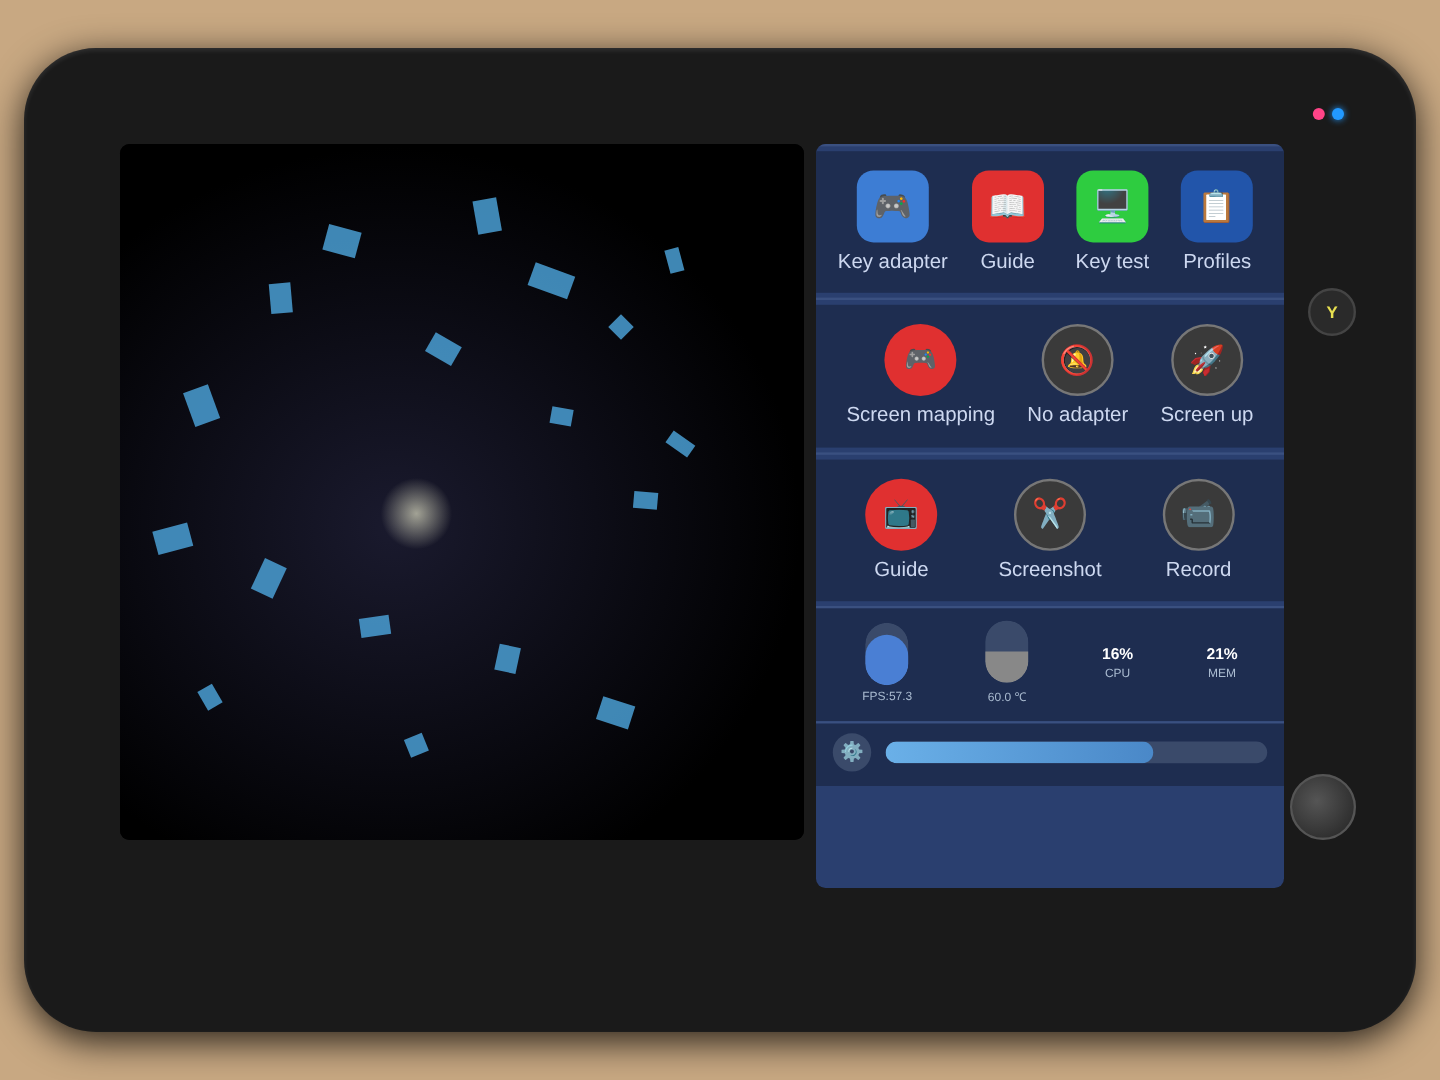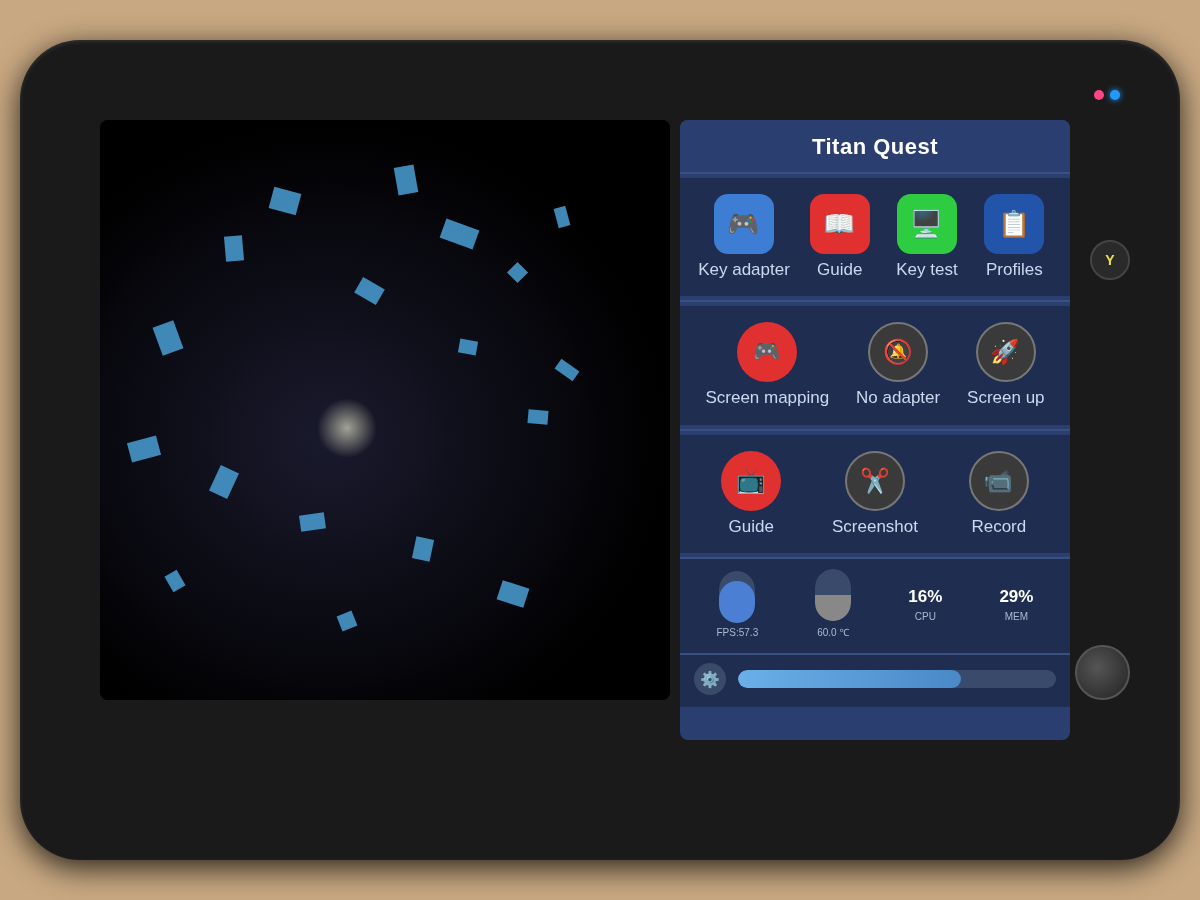--- a/index.html
+++ b/index.html
@@ -188,21 +188,21 @@
 
     .stat-pill-fill.fps { background: #4a7fd4; height: 80%; border-radius: 20px; }
     .stat-pill-fill.temp { background: #888; height: 50%; }
 
     .stat-label {
       font-size: 10px;
       color: #aabbd0;
     }
 
     .stat-percent {
-      font-size: 17px;
+      font-size: 13px;
       font-weight: bold;
       color: #fff;
     }
 
     
     .slider-row {
       background: #1e2d50;
       padding: 8px 14px 12px;
       display: flex;
       align-items: center;
@@ -317,23 +317,20 @@
       <div class="cube" style="width:22px;height:12px;top:42%;left:80%;transform:rotate(35deg)"></div>
       <div class="cube" style="width:12px;height:20px;top:15%;left:80%;transform:rotate(-15deg)"></div>
       <div class="cube" style="width:20px;height:14px;top:50%;left:75%;transform:rotate(5deg)"></div>
 
       <div class="light-orb"></div>
     </div>
   </div>
 
   <div class="ui-panel">
 
-    <div class="panel-title">
-      <span>Titan Quest</span>
-    </div>
 
     <div class="separator"></div>
 
     <div class="panel-section">
       <div class="icon-grid">
 
         <div class="icon-item">
           <div class="icon-circle bg-blue">🎮</div>
           <span class="icon-label">Key adapter</span>
         </div>
@@ -421,21 +418,21 @@
         </div>
         <span class="stat-label">60.0 ℃</span>
       </div>
 
       <div class="stat-item">
         <span class="stat-percent">16%</span>
         <span class="stat-label">CPU</span>
       </div>
 
       <div class="stat-item">
-        <span class="stat-percent">29%</span>
+        <span class="stat-percent">21%</span>
         <span class="stat-label">MEM</span>
       </div>
 
     </div>
 
     <div class="separator"></div>
 
     <div class="slider-row">
       <div class="settings-icon-sm">⚙️</div>
       <div class="slider-track">

